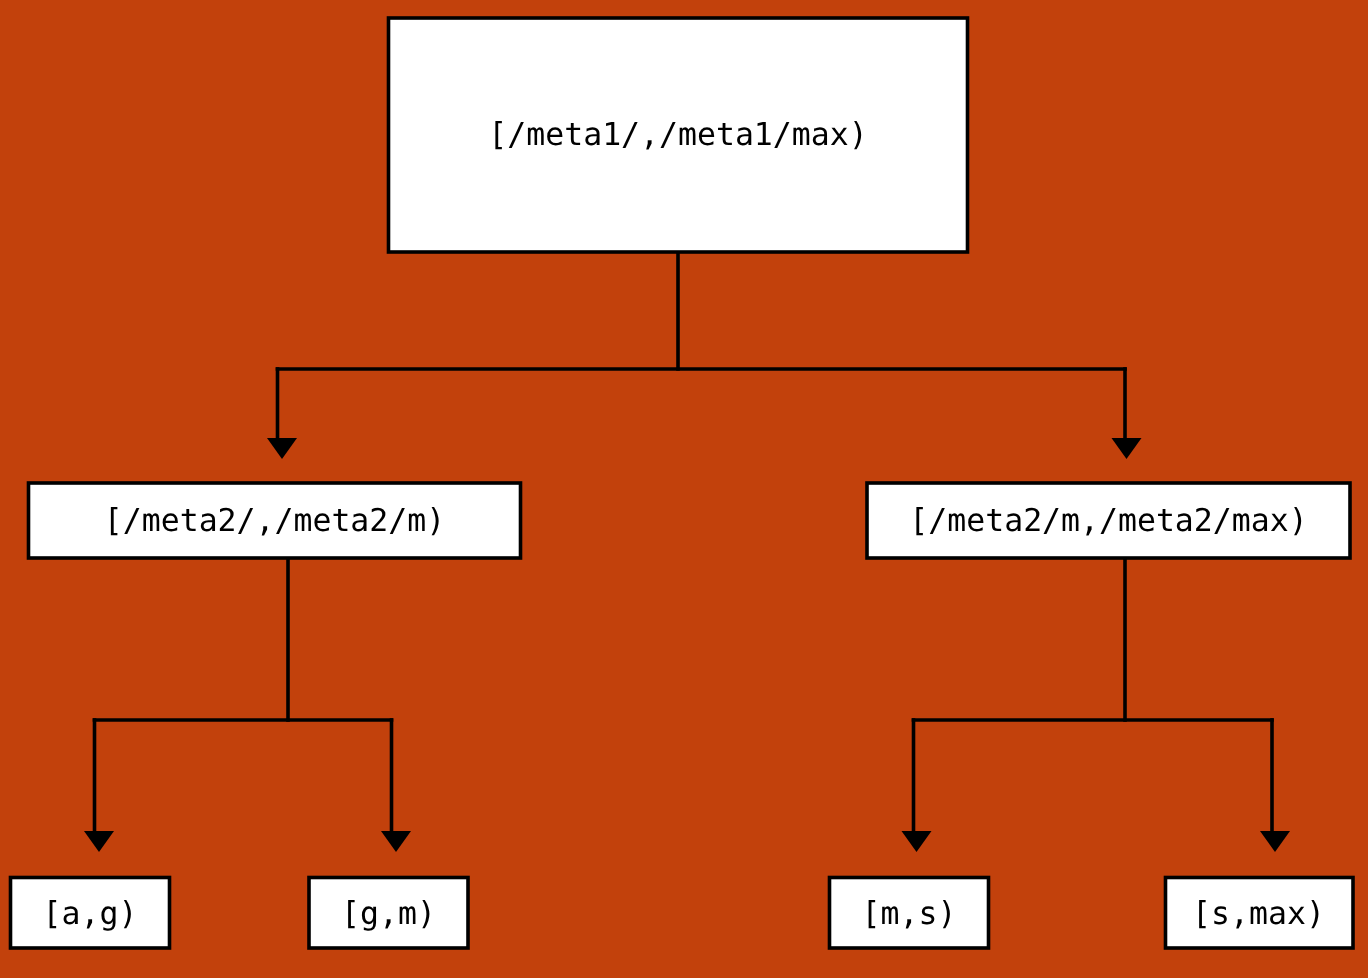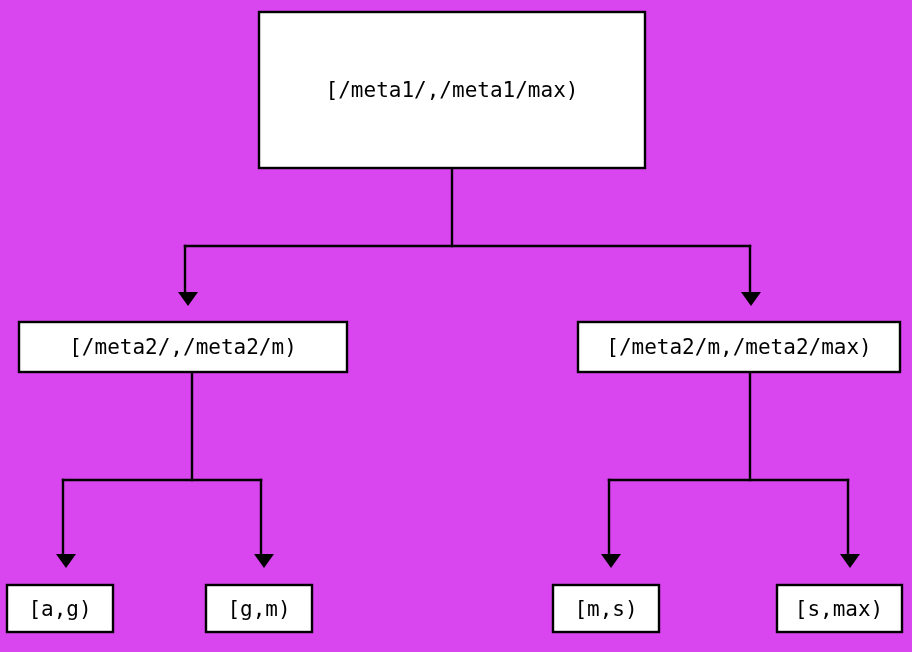--- a/index.html
+++ b/index.html
@@ -10,21 +10,21 @@
   body {
     width: 912px;
     height: 652px;
     font-family: "DejaVu Sans Mono", "Liberation Mono", monospace;
     overflow: hidden;
   }
   #diagram-root {
     position: relative;
     width: 912px;
     height: 652px;
-    background: #d946ef;
+    background: #c2410c;
   }
   svg.tree-canvas {
     position: absolute;
     top: 0;
     left: 0;
     width: 912px;
     height: 652px;
     display: block;
   }
   .node-box {

